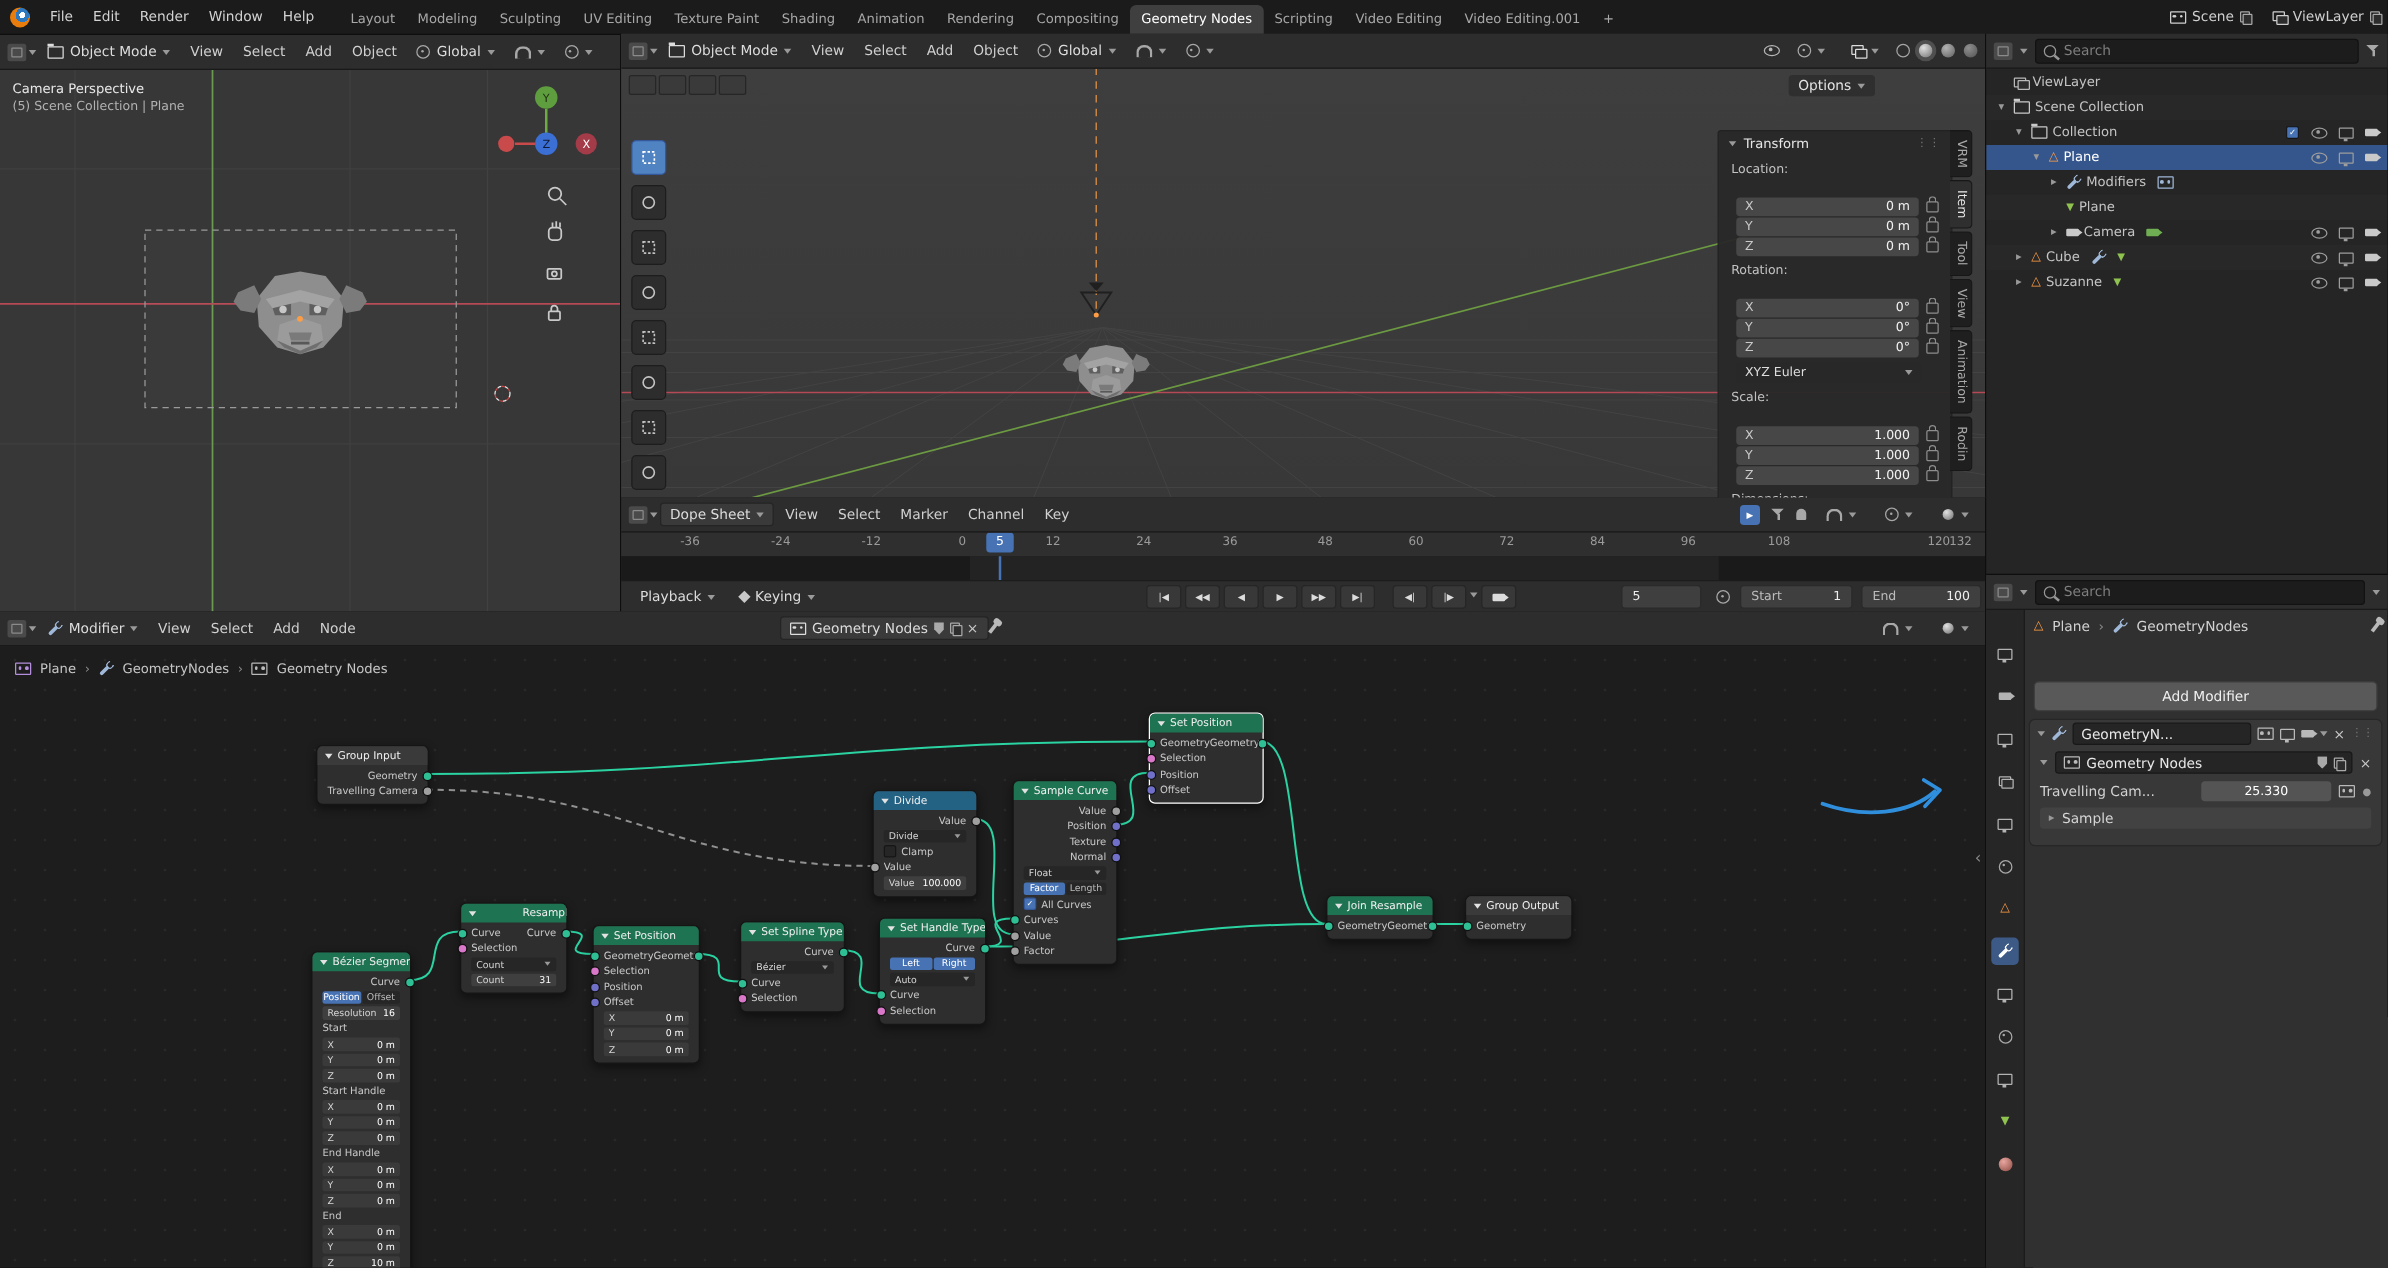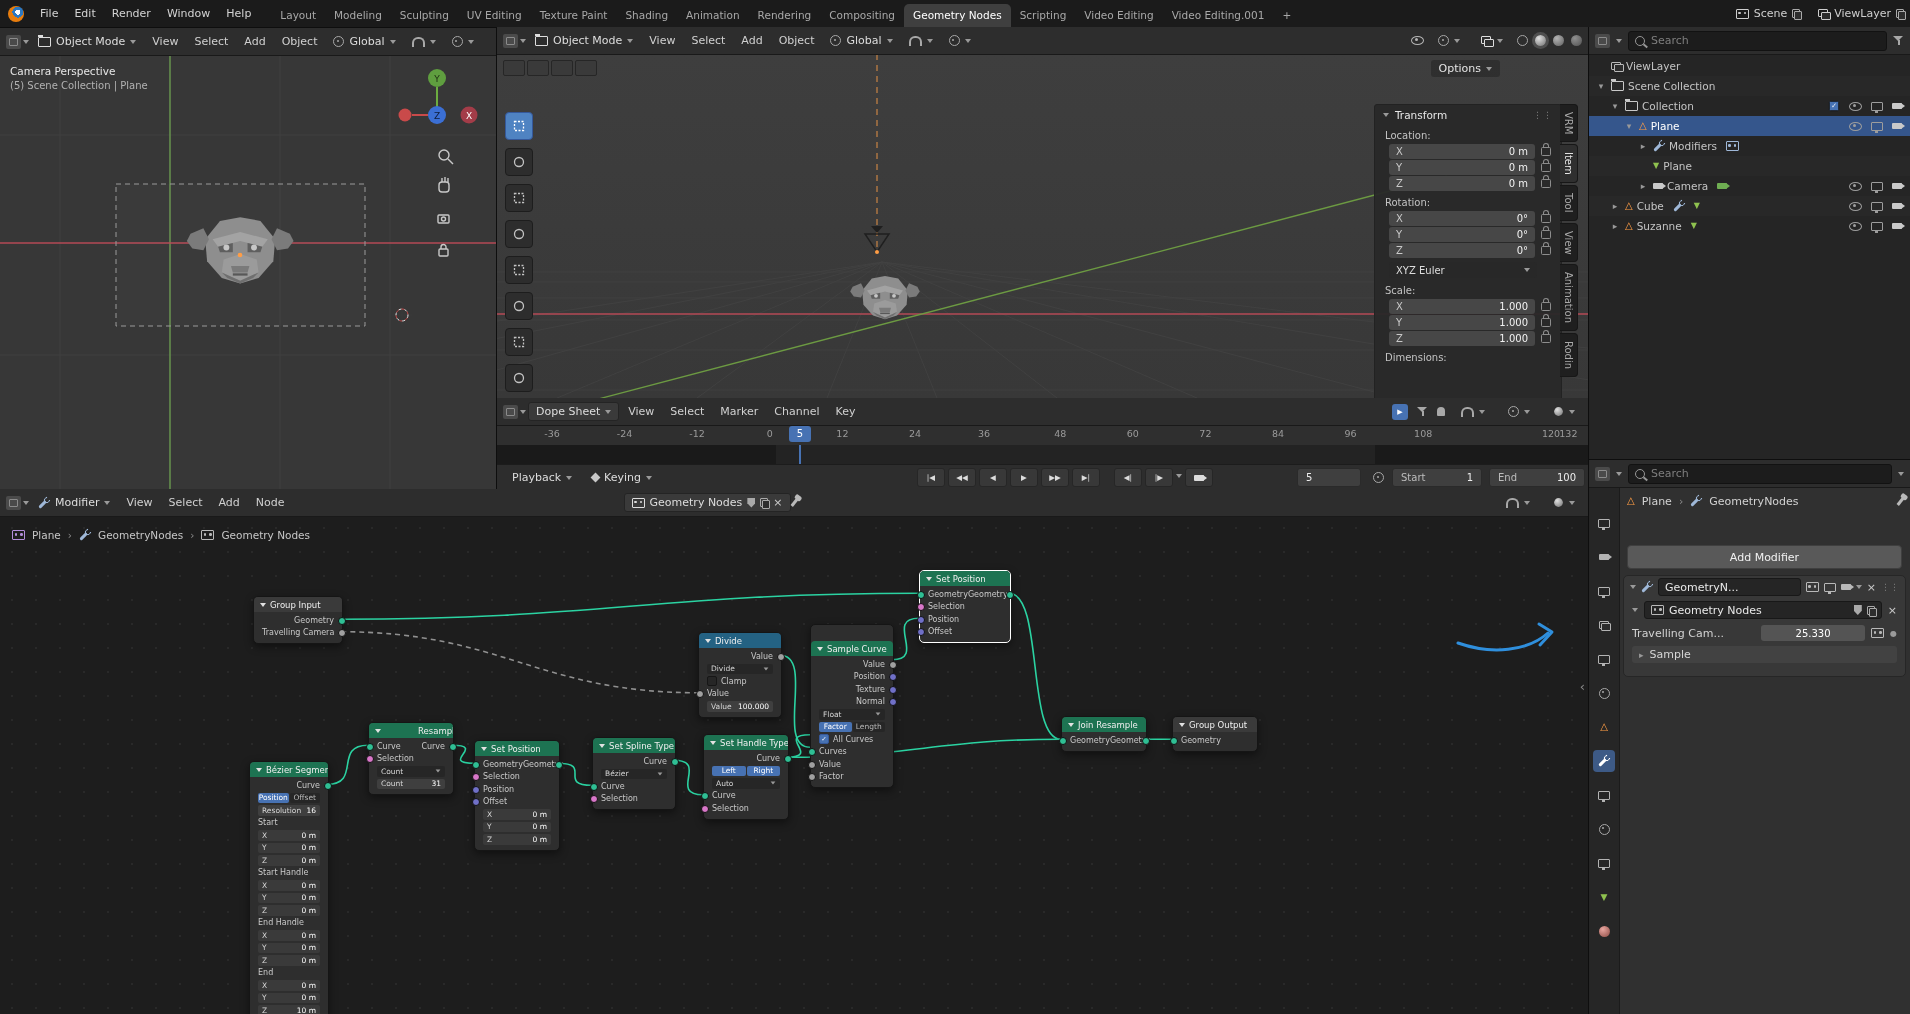--- a/index.html
+++ b/index.html
@@ -92,21 +92,21 @@
   .tool-btn.active{background:#4f83c2;border-color:#35589a}
   .corner-btns{position:absolute;left:6px;top:6px;display:flex;gap:2px;z-index:6}
   .corner-btns span{width:20px;height:14px;background:#3a3a3a;border:1px solid #262626;border-radius:2px}
   .vp-options{position:absolute;right:88px;top:6px;display:flex;align-items:center;gap:5px;color:#e4e4e4;
     background:rgba(35,35,35,.55);padding:2px 8px;border-radius:3px;z-index:7}
   
   .npanel{position:absolute;left:877px;top:50px;width:186px;height:325px;background:rgba(40,40,40,.95);
     border:1px solid #222;border-radius:3px;z-index:6;font-size:10px;color:#c9c9c9;overflow:hidden}
   .np-header{display:flex;align-items:center;gap:6px;padding:4px 8px;color:#e6e6e6;font-size:10.5px}
   .np-grip{margin-left:auto;color:#777;font-size:9px;letter-spacing:1px}
-  .np-label{padding:5px 10px 2px;color:#c3c3c3}
+  .np-label{padding:5px 10px 16px;color:#c3c3c3}
   .np-fieldrow{display:flex;align-items:center;margin:1px 10px 1px 14px}
   .np-field{flex:1;display:flex;align-items:center;height:15px;background:#474747;border-radius:3px;padding:0 7px}
   .np-field .v{margin-left:auto;color:#f2f2f2}
   .np-drop{display:flex;align-items:center;height:16px;background:#282828;border-radius:3px;
     margin:4px 24px 2px 14px;padding:0 7px;color:#ddd}
   
   .vp-tabs{position:absolute;left:1063px;top:50px;display:flex;flex-direction:column;gap:2px;z-index:6}
   .vp-tab{writing-mode:vertical-rl;background:#1f1f1f;color:#a9a9a9;font-size:10px;
     padding:7px 3px;border-radius:0 4px 4px 0;border:1px solid #171717;border-left:none}
   .vp-tab.active{background:#2f2f2f;color:#e8e8e8}
@@ -994,21 +994,21 @@
           </div>
           <div class="nrow">
             <span class="nfield">
               <span>Value</span>
               <span class="val">100.000</span>
             </span>
           </div>
         </div>
       </div>
       <div class="node" style="left: 810px; top: 135px; width: 82px; pointer-events: auto;">
-        <div class="nhead" style="background: rgb(29, 115, 82); margin-top: 16px;">
+        <div class="nhead" style="background: rgb(29, 115, 82);">
           <span class="nchev"></span>
           <span>Sample Curve</span>
         </div>
         <div class="nbody">
           <div class="nrow">
             <span class="rlab">Value</span>
             <span class="sock r" style="background: rgb(160, 160, 160);"></span>
           </div>
           <div class="nrow">
             <span class="rlab">Position</span>

